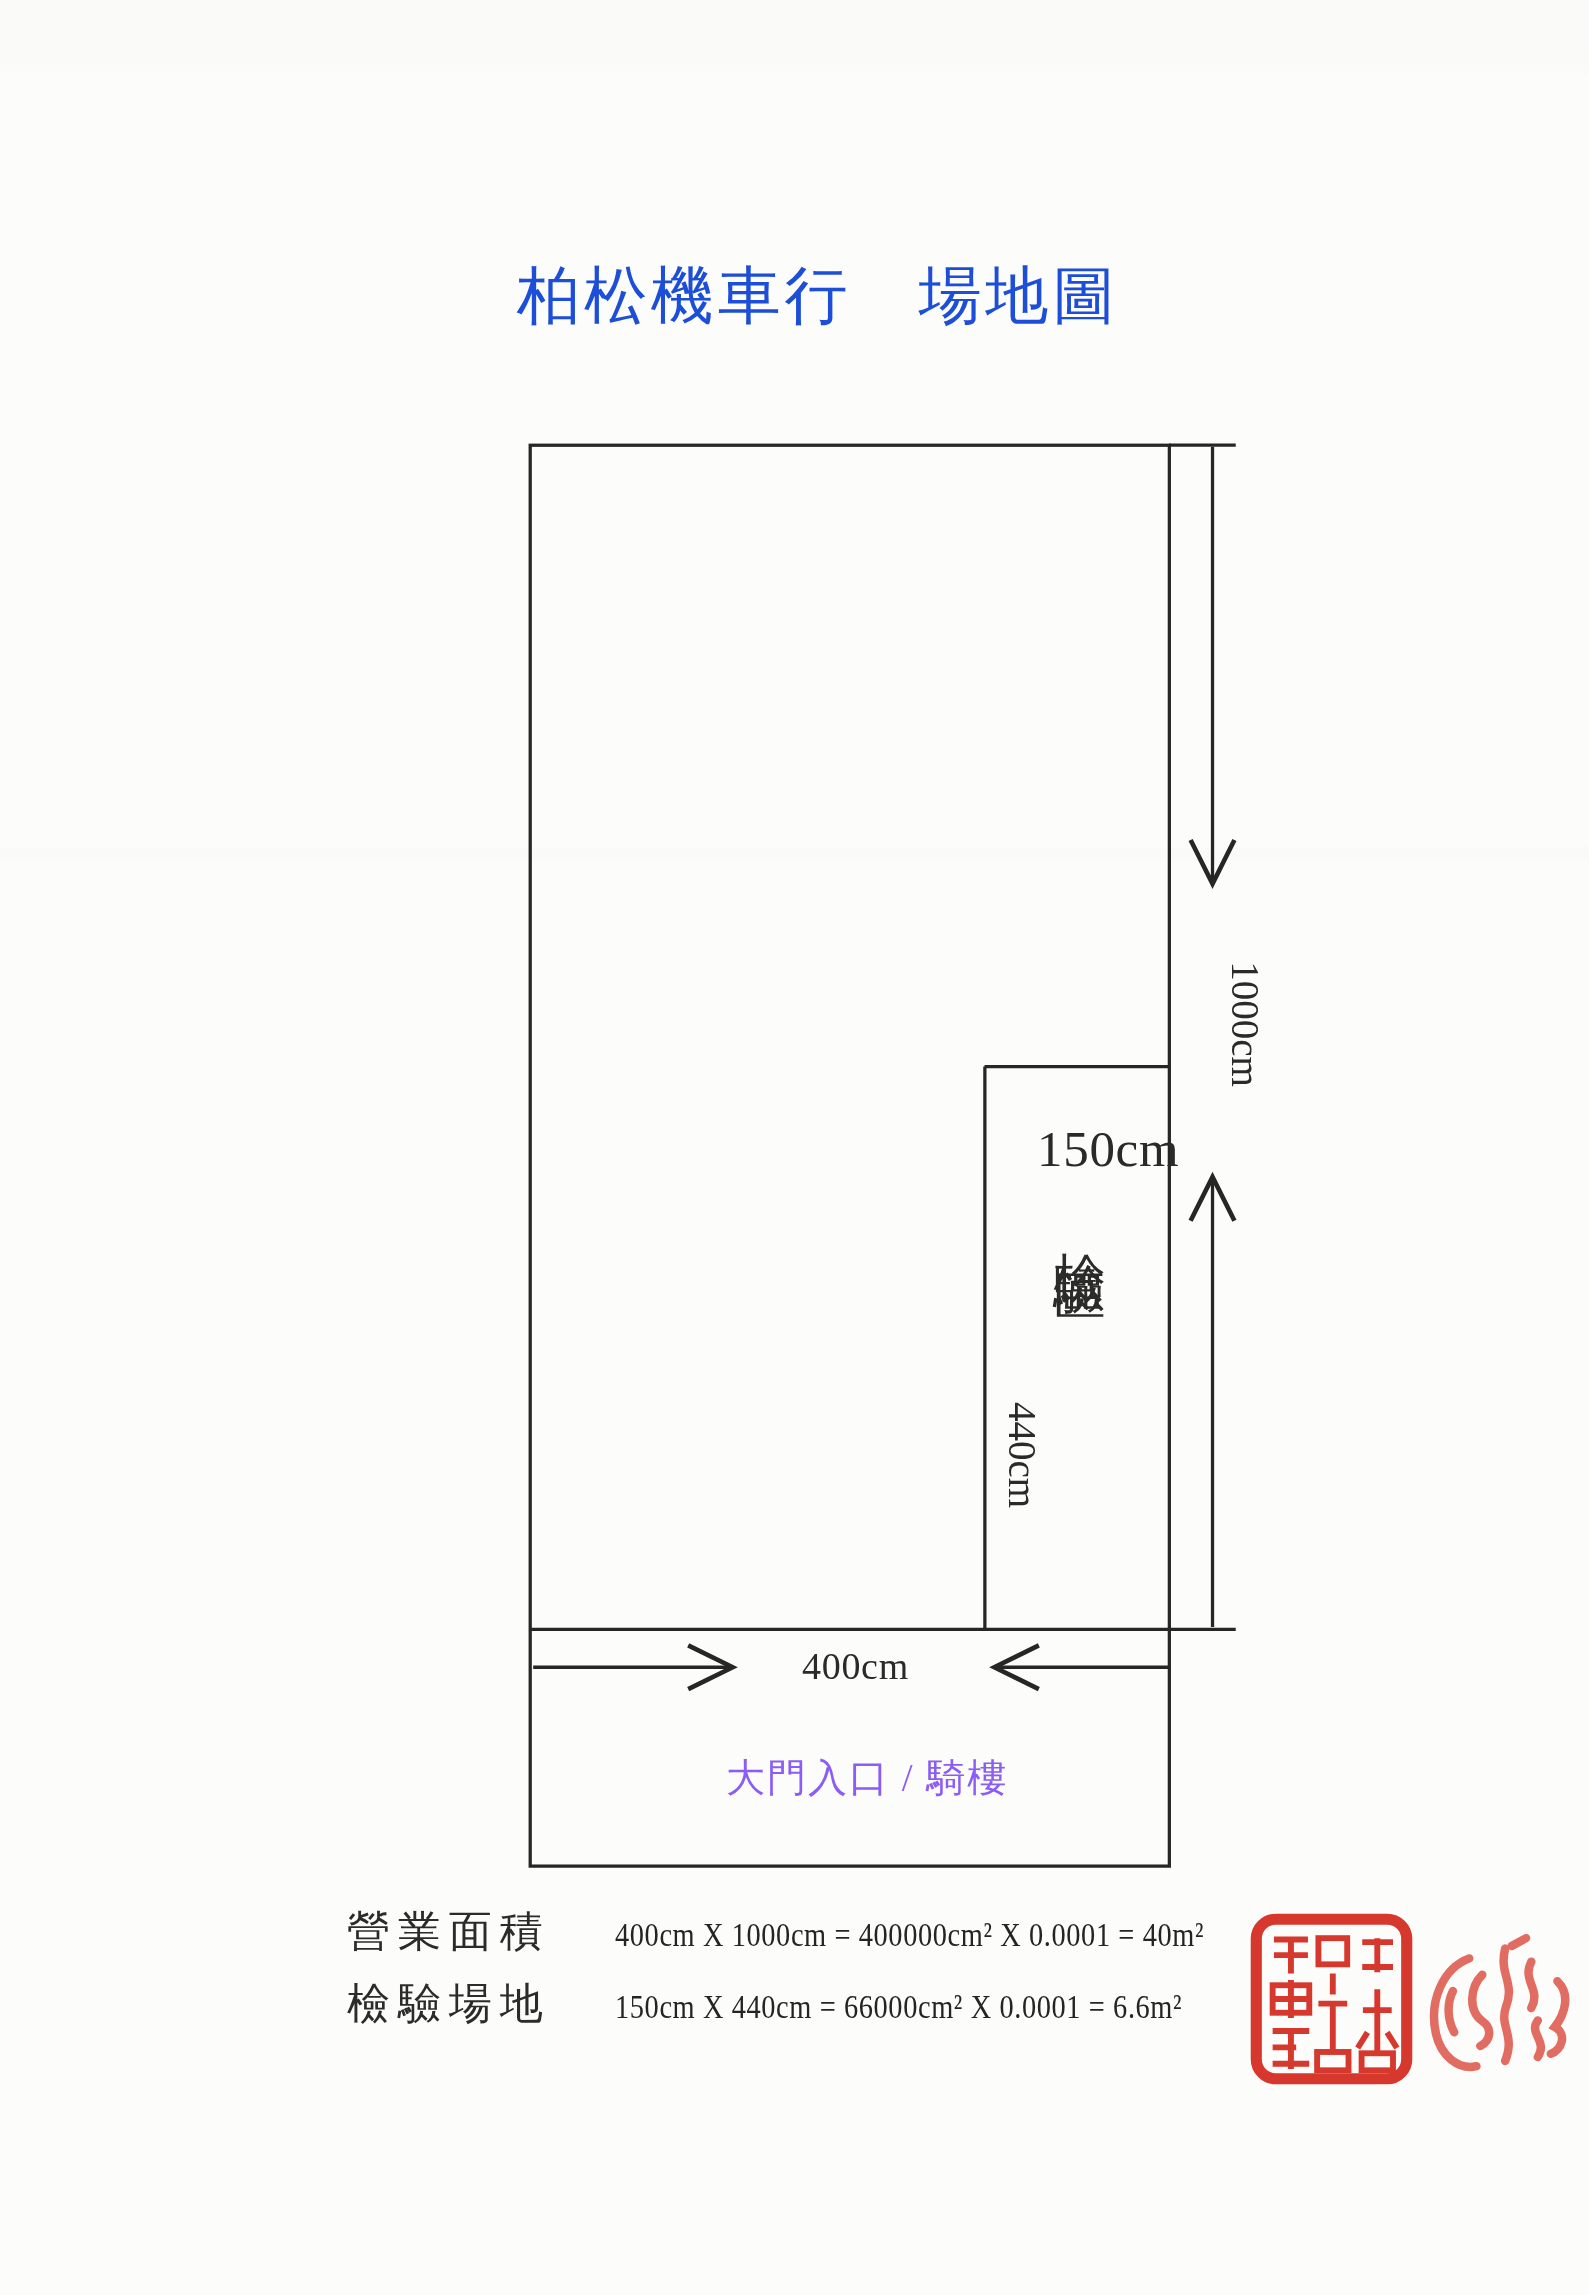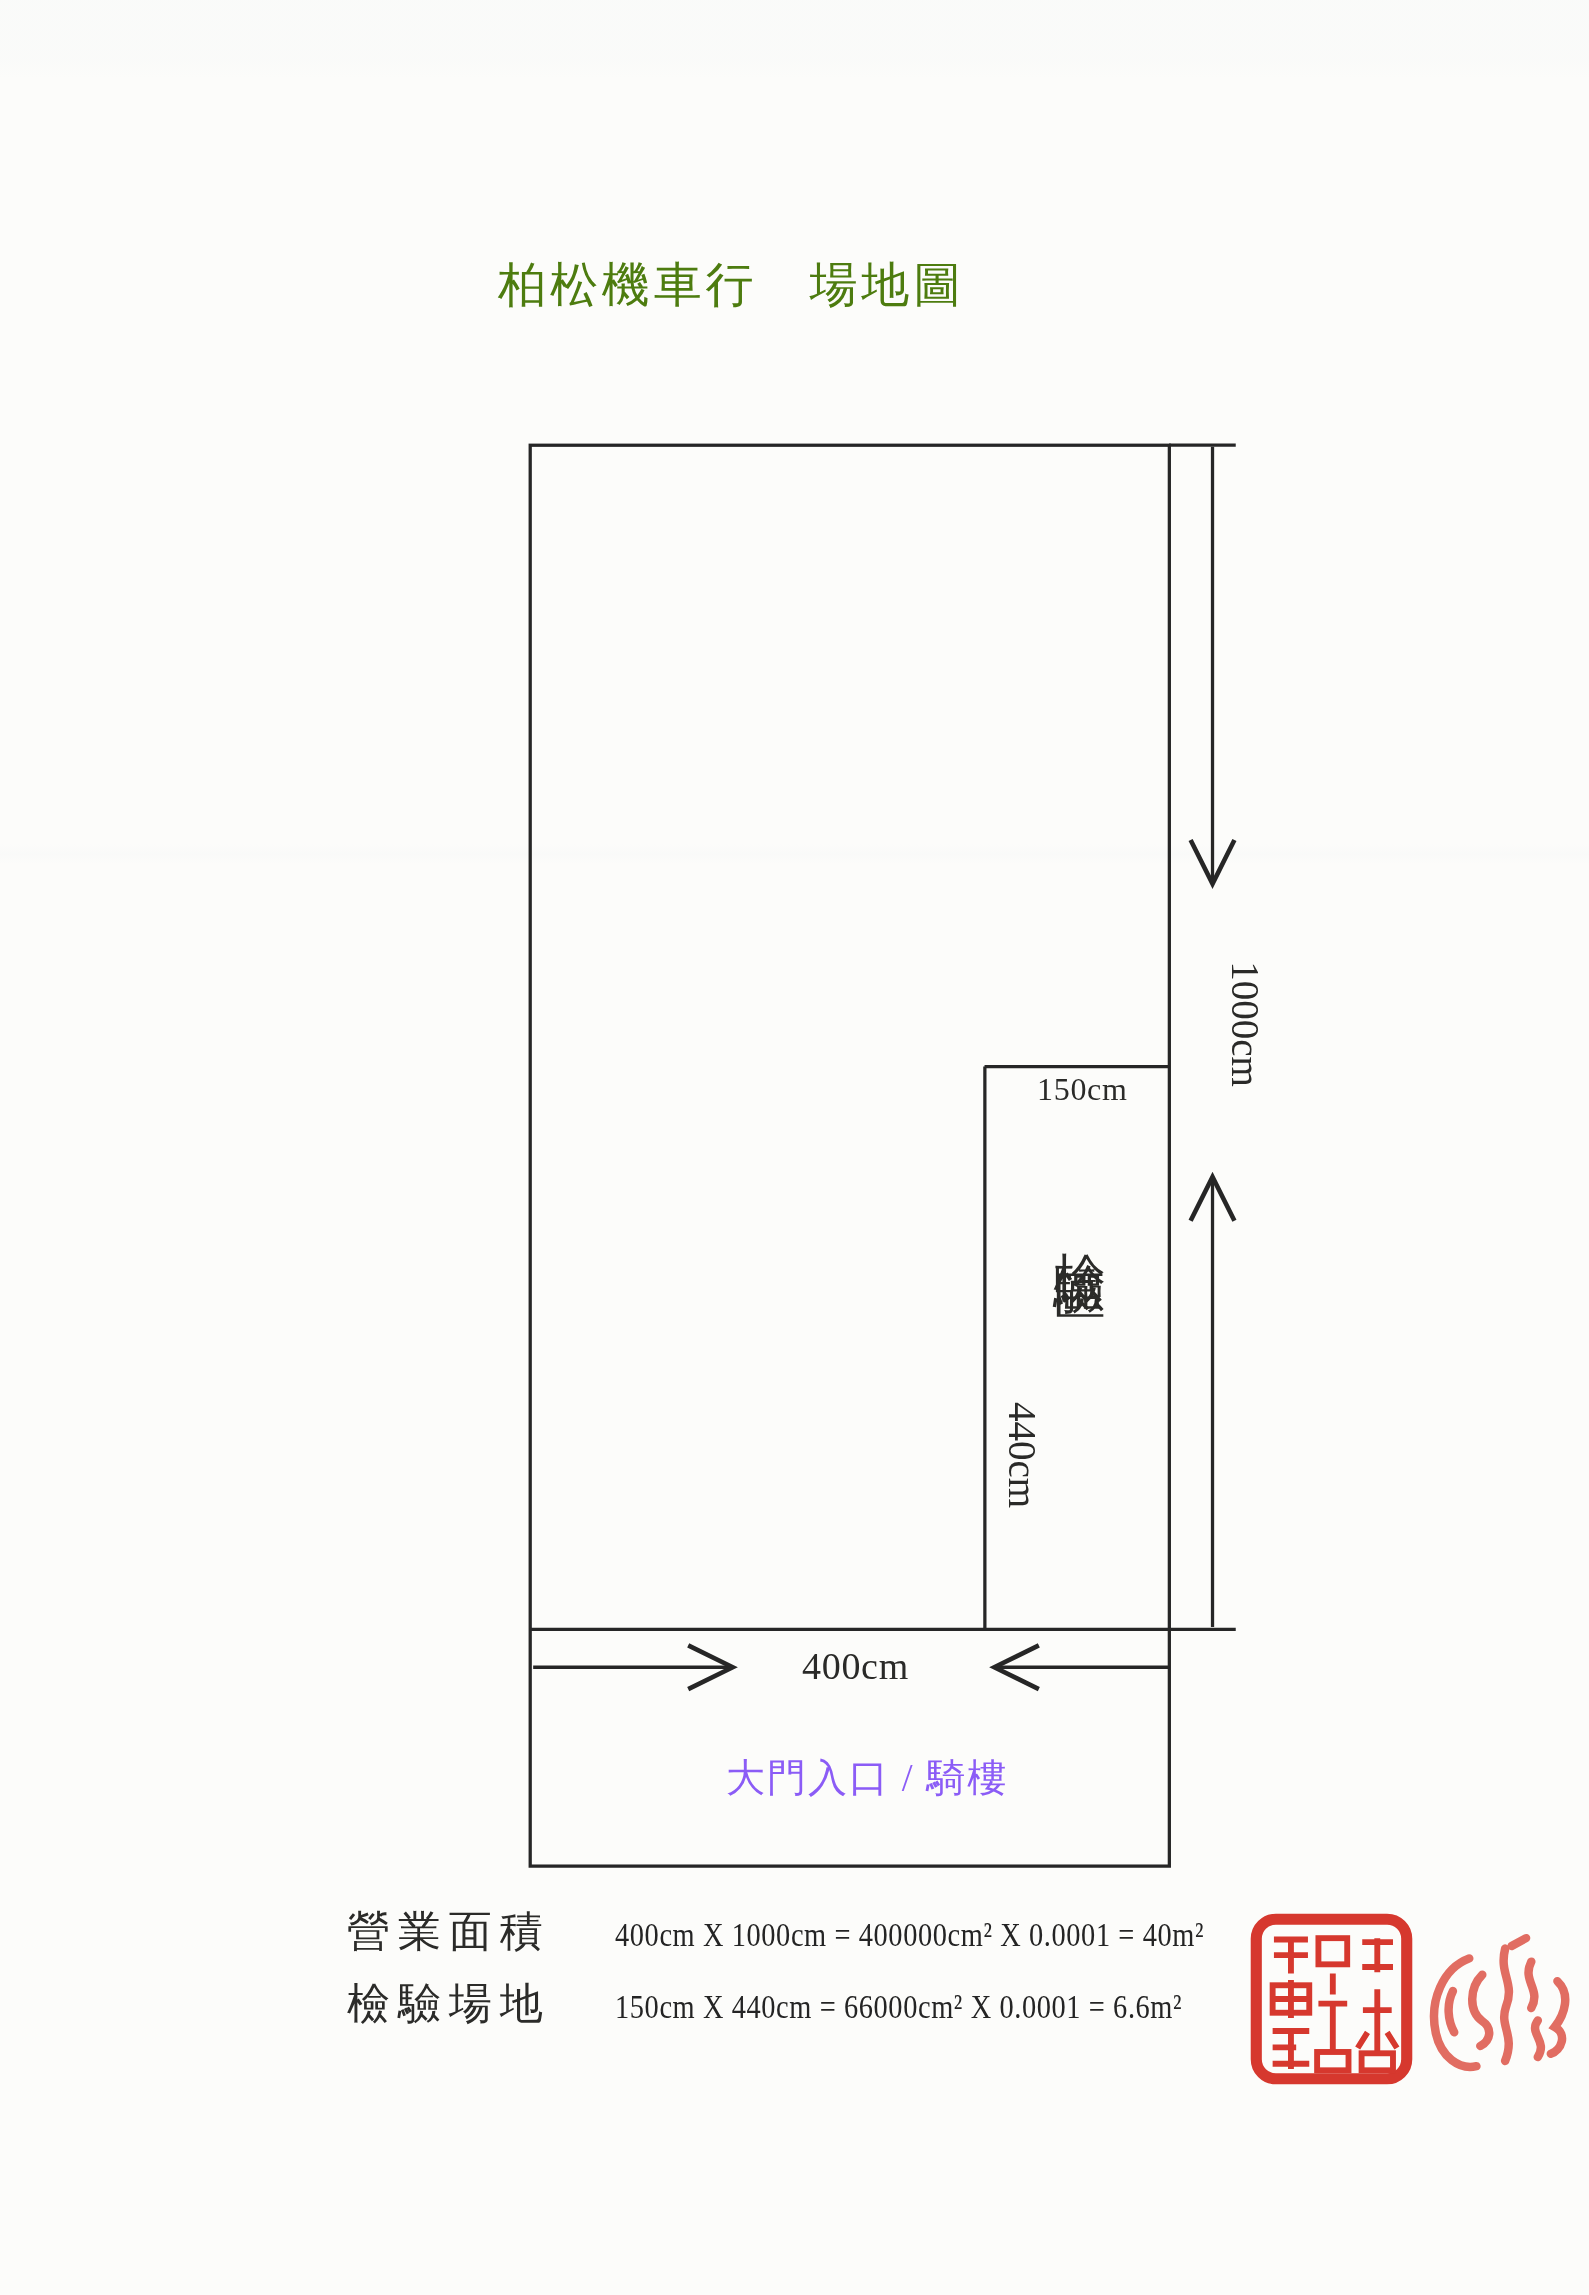--- a/index.html
+++ b/index.html
@@ -15,27 +15,27 @@
   
   .page::before{
     content:"";position:absolute;inset:0;
     background:
       linear-gradient(180deg, rgba(210,222,235,.05) 0 59px, rgba(255,255,255,0) 79px),
       linear-gradient(180deg, rgba(255,255,255,0) 844px, rgba(205,215,228,.06) 854px, rgba(255,255,255,0) 864px);
     pointer-events:none;
   }
   .abs{position:absolute;white-space:nowrap;}
   .title{
-    left:498px;top:253px;
-    font-size:48px;letter-spacing:3.9px;
-    font-weight:500;color:#4d7c0f;
+    left:517px;top:253px;
+    font-size:63px;letter-spacing:3.9px;
+    font-weight:500;color:#1d4ed8;
   }
   .plan-svg{position:absolute;left:0;top:0;}
   .lbl{color:#2a2a28;}
-  .lbl-150{left:1037px;top:1071px;font-size:32px;letter-spacing:0.7px;}
+  .lbl-150{left:1037px;top:1120px;font-size:51px;letter-spacing:0.7px;}
   .lbl-insp{
     left:1044px;top:1211px;
     writing-mode:vertical-rl;text-orientation:upright;
     font-size:52px;letter-spacing:10.5px;color:#2b2b29;
   }
   .rot{transform:translate(-50%,-50%) rotate(90deg);transform-origin:center;}
   .lbl-1000{left:1245px;top:1024px;font-size:39px;}
   .lbl-440{left:1022px;top:1455px;font-size:39px;}
   .lbl-400{left:802px;top:1644px;font-size:38px;letter-spacing:0.7px;}
   .lbl-entrance{left:726px;top:1751px;font-size:39px;letter-spacing:2px;color:#8b5cf6;}

